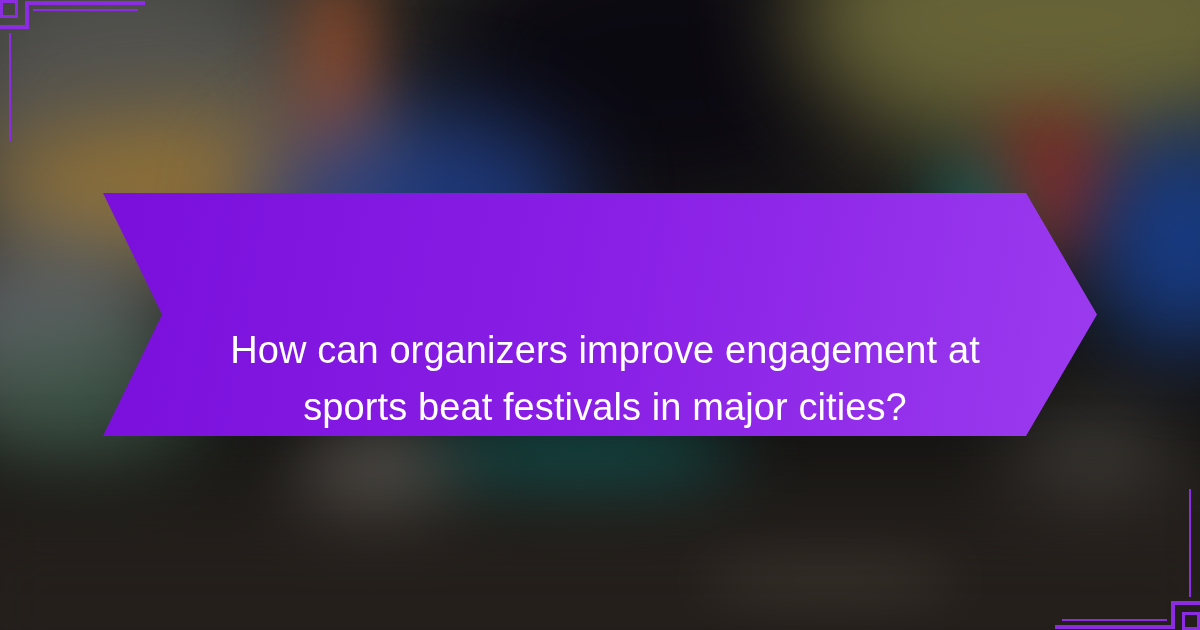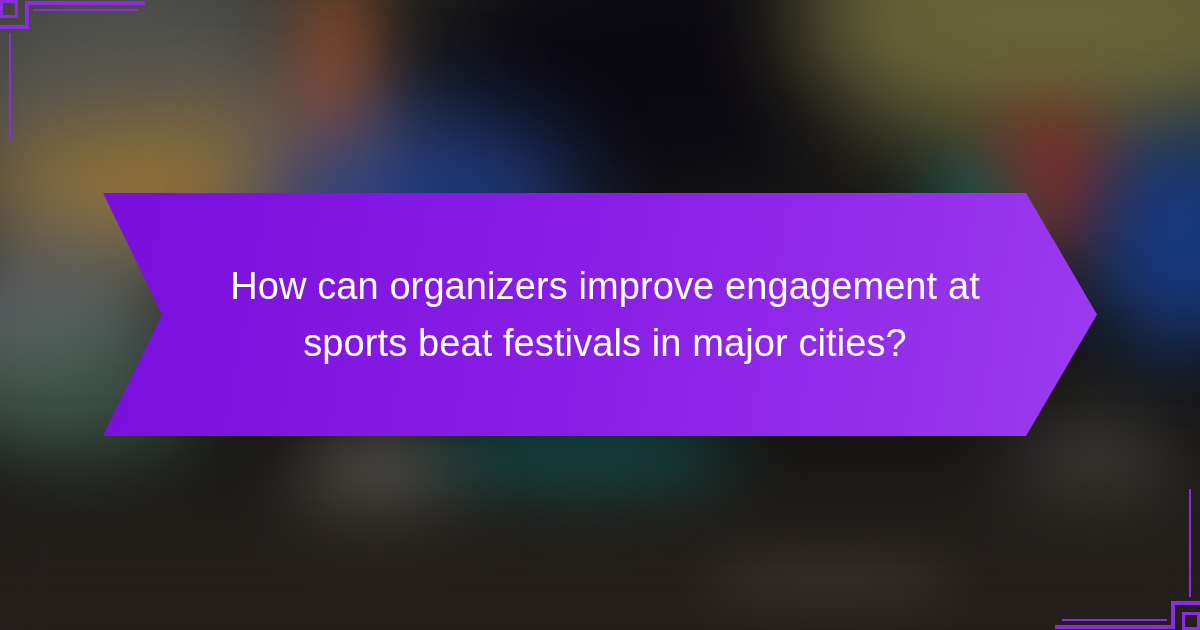--- a/index.html
+++ b/index.html
@@ -50,21 +50,21 @@
         0% 100%,
         5.95% 50%);
     clip-path: polygon(
         0% 0%,
         92.86% 0%,
         100% 50%,
         92.86% 100%,
         0% 100%,
         5.95% 50%);
     display: flex;
-    align-items: center;
+    align-items: flex-end;
     justify-content: center;
   }
   #banner-text {
     width: 800px;
     margin-left: 10px;
     text-align: center;
     color: #ffffff;
     font-size: 38px;
     line-height: 57px;
     font-weight: 400;

